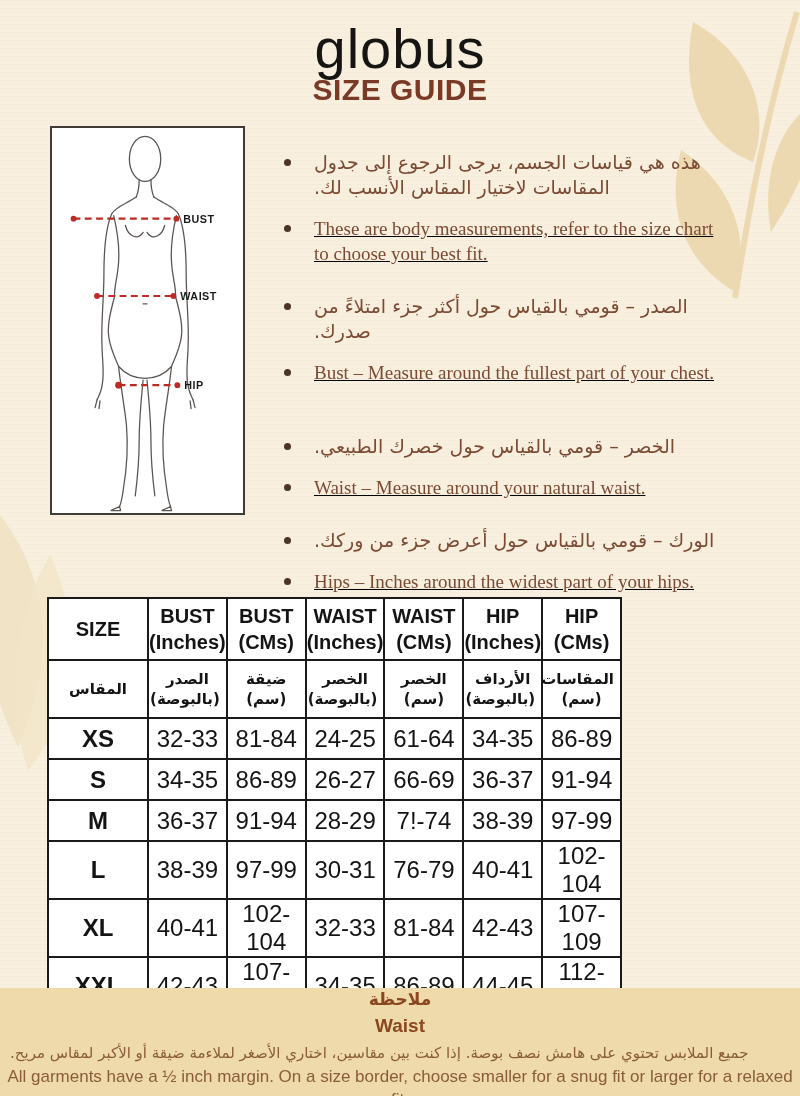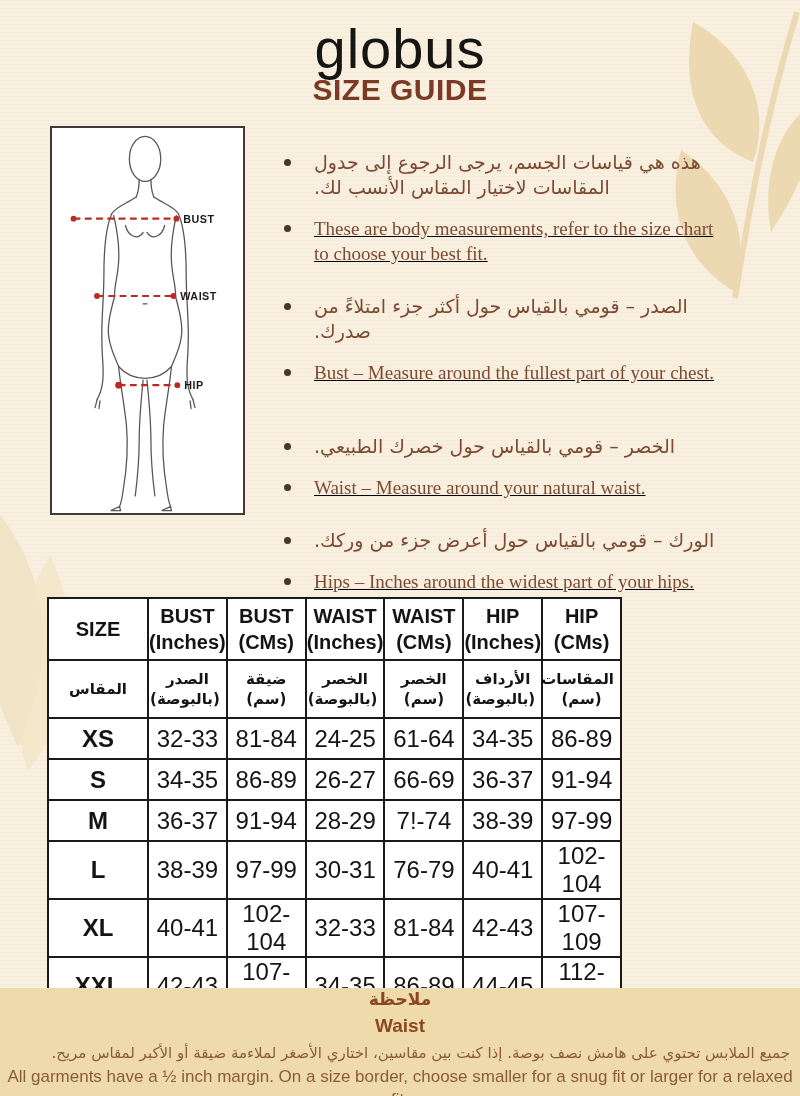--- a/index.html
+++ b/index.html
@@ -114,21 +114,21 @@
   .note-title-ar {
     direction: rtl;
     font-family: "DejaVu Sans", "Liberation Sans", sans-serif;
     font-size: 17px; font-weight: 700; color: #8a4720; line-height: 23px;
   }
   .note-title-en { font-size: 19px; font-weight: 700; color: #8a4720; line-height: 26px; margin-top: 2px; }
   .note-body-ar {
     direction: rtl;
     font-family: "DejaVu Sans", "Liberation Sans", sans-serif;
     font-size: 15px; color: #8a5c39; line-height: 22px; margin-top: 3px;
-    text-align: right; width: 780px;
+    text-align: left; width: 780px;
   }
   .note-body-en {
     font-size: 17px; color: #8a5c39; line-height: 23px; margin-top: 1px;
     text-align: center; width: 790px;
   }
 </style>
 </head>
 <body>
 
 <div class="page">

